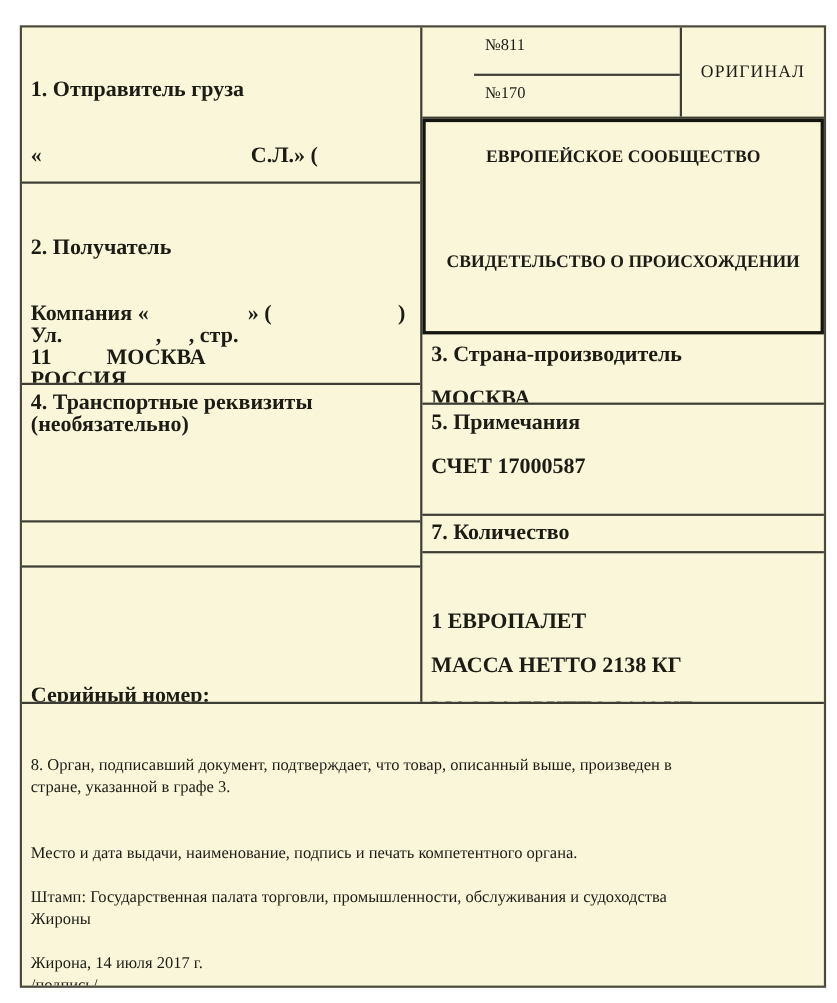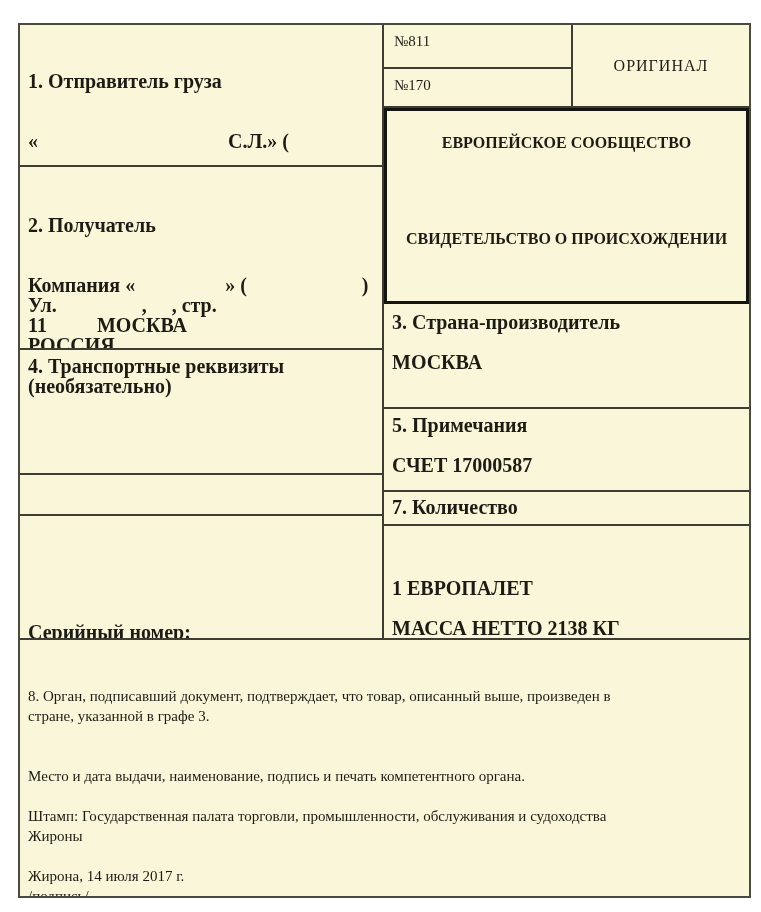--- a/index.html
+++ b/index.html
@@ -57,21 +57,21 @@
   }
   .bb { border-bottom: 2px solid #3d3d33; }
   .pre { white-space: pre-wrap; }
   
   .c1 { height: 142px; }
   .c2 { height: 183px; padding-top: 8px; }
   .c4 { height: 125px; }
   .c6h { height: 41px; padding-top: 5px; }
   .c6c { flex: 1; }
   
-  .rowA { height: 83px; box-sizing: border-box; border-bottom: 2px solid #3d3d33; display: flex; }
+  .rowA { height: 83px; box-sizing: border-box; border-bottom: 2px solid #3d3d33; display: flex; padding-left: 47px; }
   .rowA .nums { width: 189px; box-sizing: border-box; border-right: 2px solid #3d3d33; display: flex; flex-direction: column; }
   .numcell { box-sizing: border-box; padding: 8px 0 0 10px; font-size: 15px; }
   .num1 { height: 44px; border-bottom: 2px solid #3d3d33; }
   .num2 { flex: 1; }
   .orig {
     flex: 1;
     display: flex;
     align-items: center;
     justify-content: center;
     font-size: 16px;
@@ -81,22 +81,22 @@
     height: 196px;
     box-sizing: border-box;
     border: 3px solid #15150f;
     text-align: center;
     padding-top: 22px;
     font-weight: bold;
     font-size: 16px;
     line-height: 20px;
   }
   .hdrbox .t2 { margin-top: 76px; }
-  .c3 { height: 105px; padding-top: 8px; }
-  .c5 { height: 83px; }
+  .c3 { height: 64px; padding-top: 8px; }
+  .c5 { height: 101px; }
   .c7h { height: 34px; padding-top: 5px; }
   .c7c { flex: 1; padding-top: 12px; }
   .cell-value { margin-top: 20px; }
   .c6c { padding-top: 6px; }
   .box8 {
     flex: 1;
     box-sizing: border-box;
     border-top: 2px solid #3d3d33;
     padding: 6px 12px 0 8px;
     font-size: 15px;

